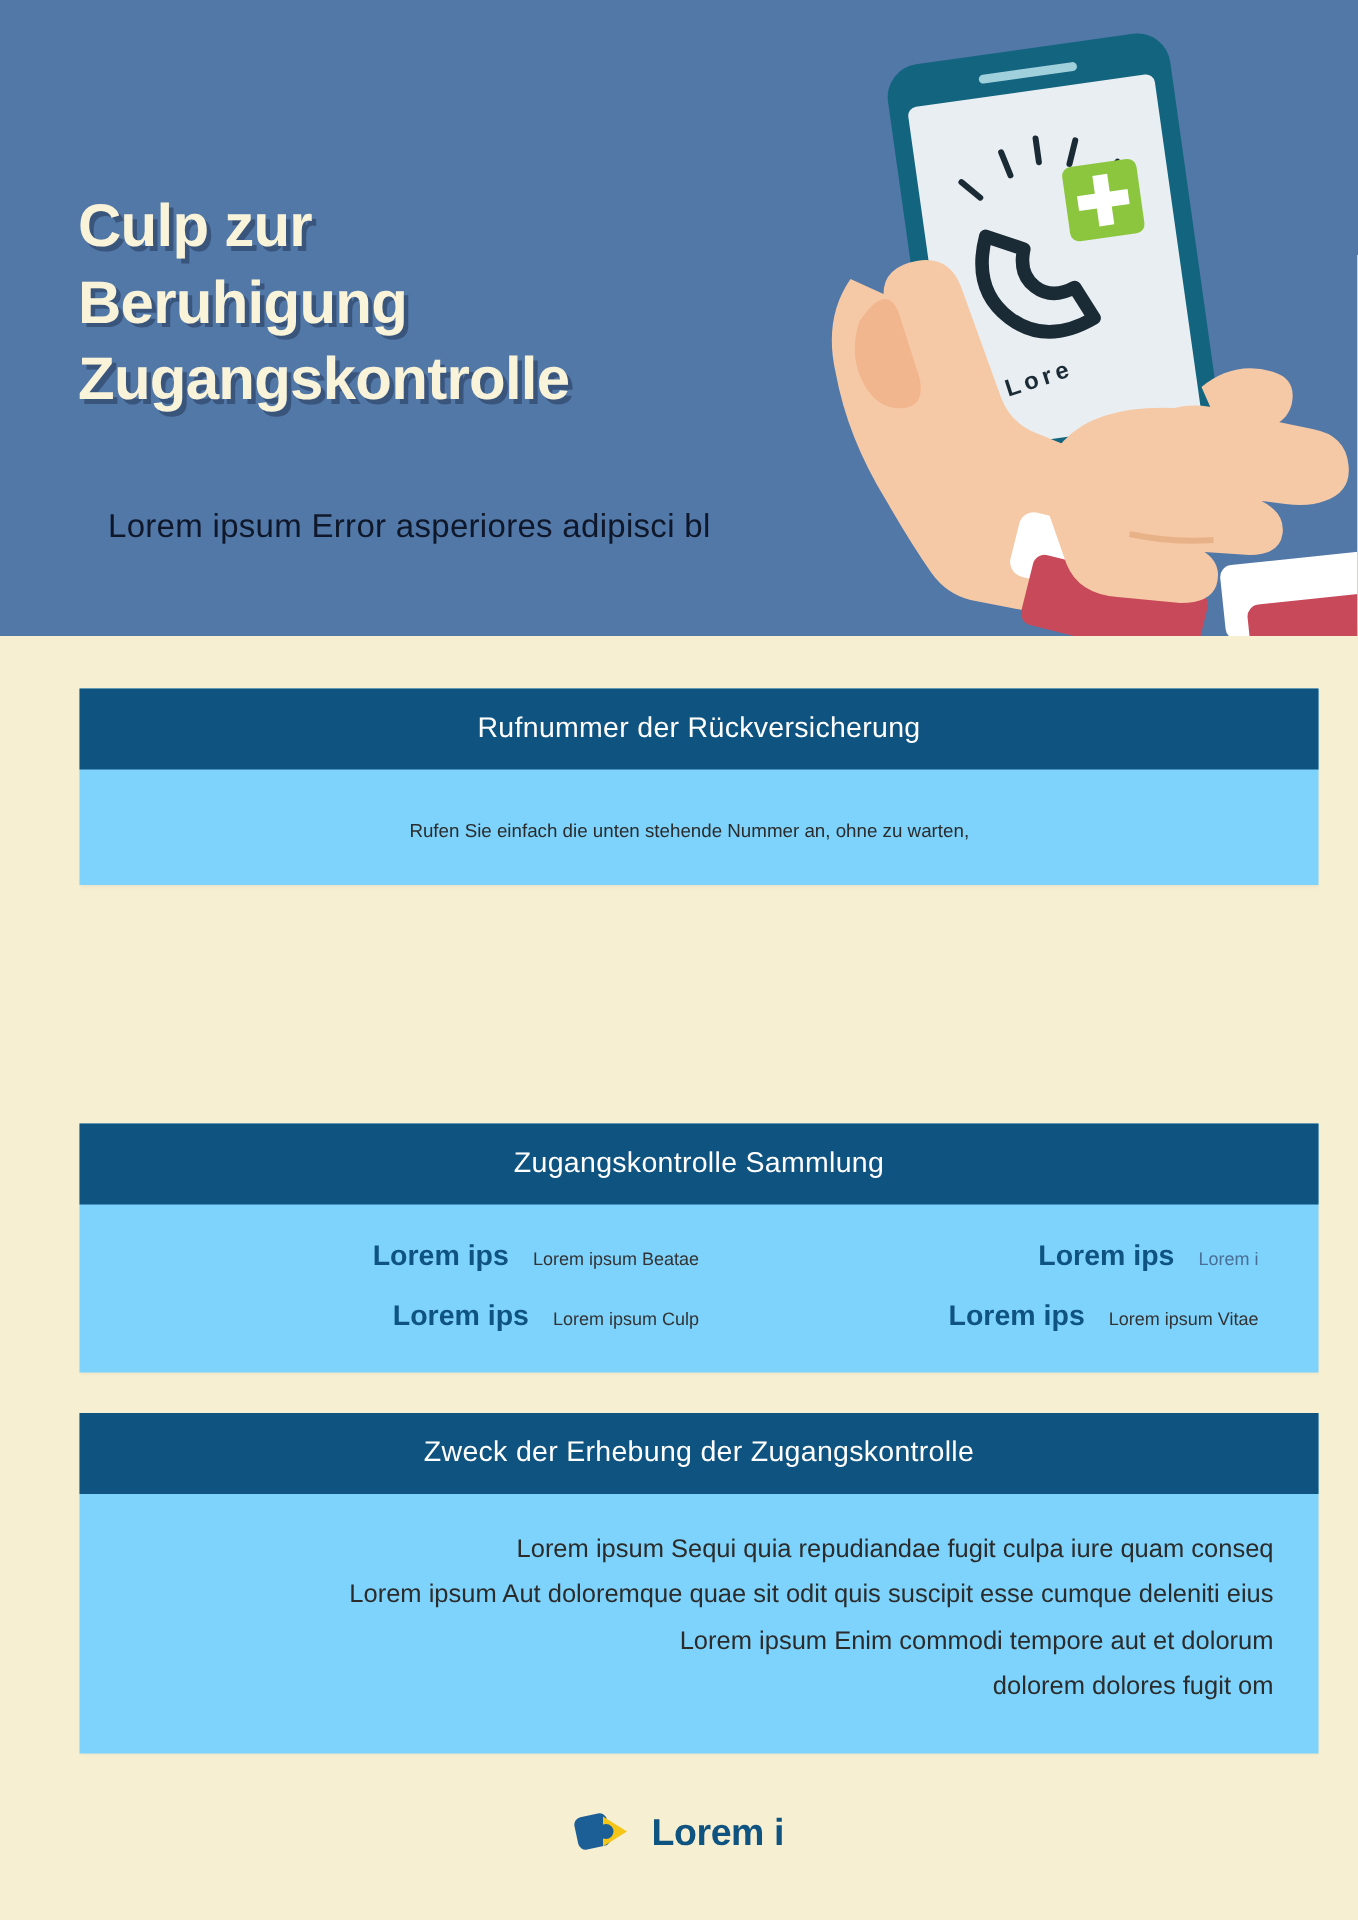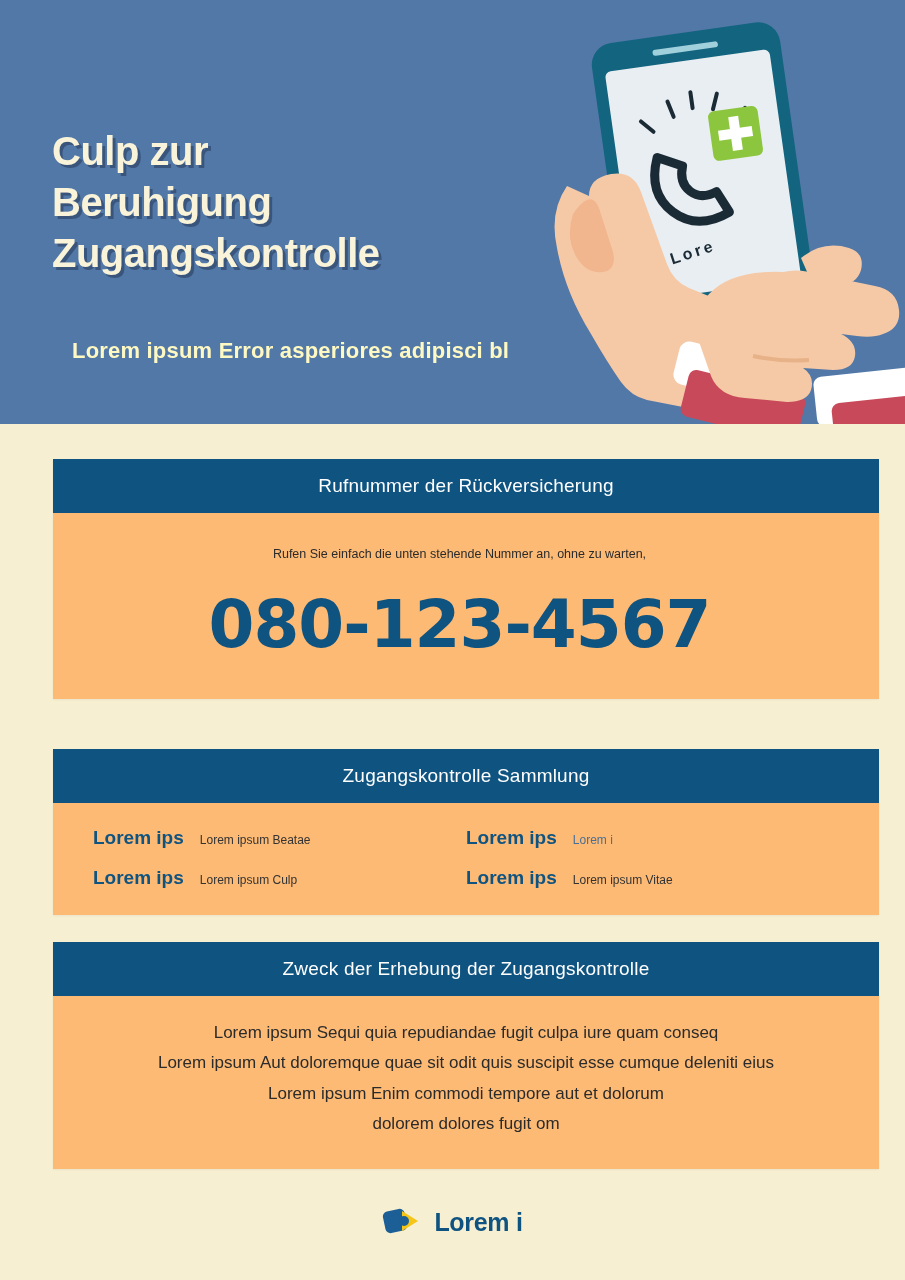--- a/index.html
+++ b/index.html
@@ -42,38 +42,38 @@
     color: #f9f3d9;
     text-shadow: 3px 3px 0 #3a557c;
     letter-spacing: -0.5px;
     white-space: pre-line;
   }
   .hero-sub {
     position: absolute;
     left: 72px;
     top: 338px;
     font-size: 22px;
-    font-weight: bold;
-    color: #fef9c3;
+    font-weight: normal;
+    color: #0f172a;
     letter-spacing: 0.2px;
   }
 
   
   .illus {
     position: absolute;
     right: 0;
     top: 0;
     width: 390px;
     height: 424px;
   }
   .card {
     position: absolute;
     left: 53px;
     width: 826px;
-    background: #fdba74;
+    background: #7dd3fc;
     box-shadow: 0 1px 2px rgba(0,0,0,0.05);
   }
   .card-head {
     background: #0f5380;
     color: #ffffff;
     font-size: 19px;
     text-align: center;
     padding: 16px 10px;
     letter-spacing: 0.2px;
   }
@@ -105,38 +105,39 @@
   .grid {
     display: grid;
     grid-template-columns: 1fr 1fr;
     row-gap: 18px;
     padding: 24px 40px 26px 40px;
   }
   .grid-cell {
     display: flex;
     align-items: baseline;
     gap: 16px;
+    justify-content: flex-end;
   }
   .grid-key {
     color: #0f5380;
     font-weight: bold;
     font-size: 19px;
     white-space: nowrap;
   }
   .grid-val {
     color: #333333;
     font-size: 12px;
   }
   .grid-val.muted { color: #4a6f95; }
 
   
   #card-purpose { top: 942px; }
   .purpose-body {
     padding: 22px 30px 30px 30px;
-    text-align: center;
+    text-align: right;
     font-size: 17px;
     color: #2b2b2b;
     line-height: 1.78;
   }
 
   
   .footer {
     position: absolute;
     left: 0;
     top: 1205px;
@@ -211,21 +212,20 @@
 Zugangskontrolle</div>
     <div class="hero-sub">Lorem ipsum Error asperiores adipisci bl</div>
   </div>
 
   <div class="card" id="card-phone">
     <div class="card-head">Rufnummer der Rückversicherung</div>
     <div class="card-body">
       <div class="phone-note">
         <span>Rufen Sie einfach die unten stehende Nummer an, ohne zu warten,</span><br>
       </div>
-      <div class="phone-number">080-123-4567</div>
     </div>
   </div>
 
   <div class="card" id="card-collection">
     <div class="card-head">Zugangskontrolle Sammlung</div>
     <div class="grid">
       <div class="grid-cell">
         <span class="grid-key">Lorem ips</span>
         <span class="grid-val">Lorem ipsum Beatae</span>
       </div>

